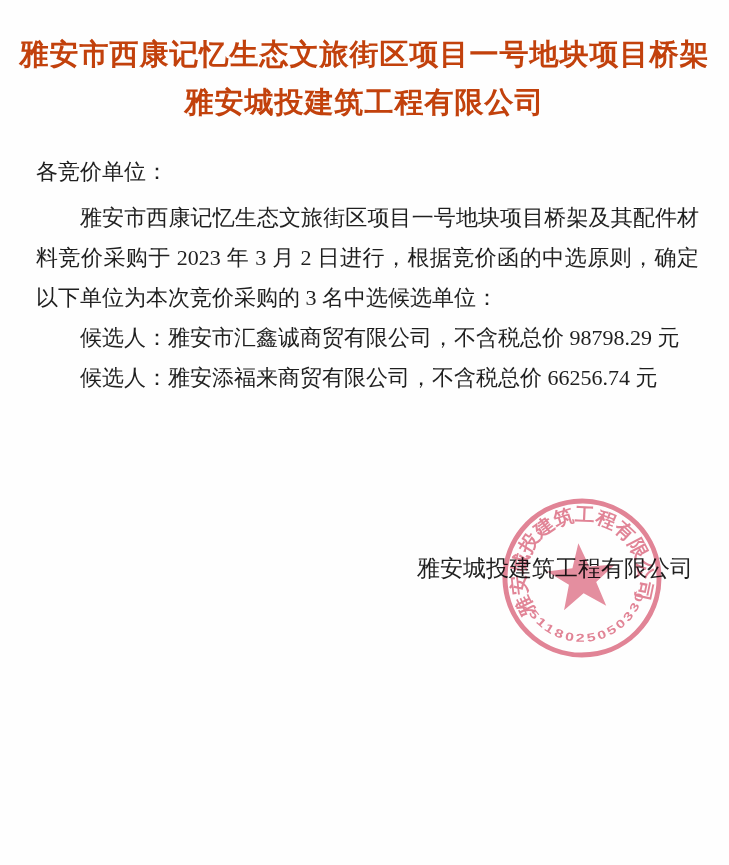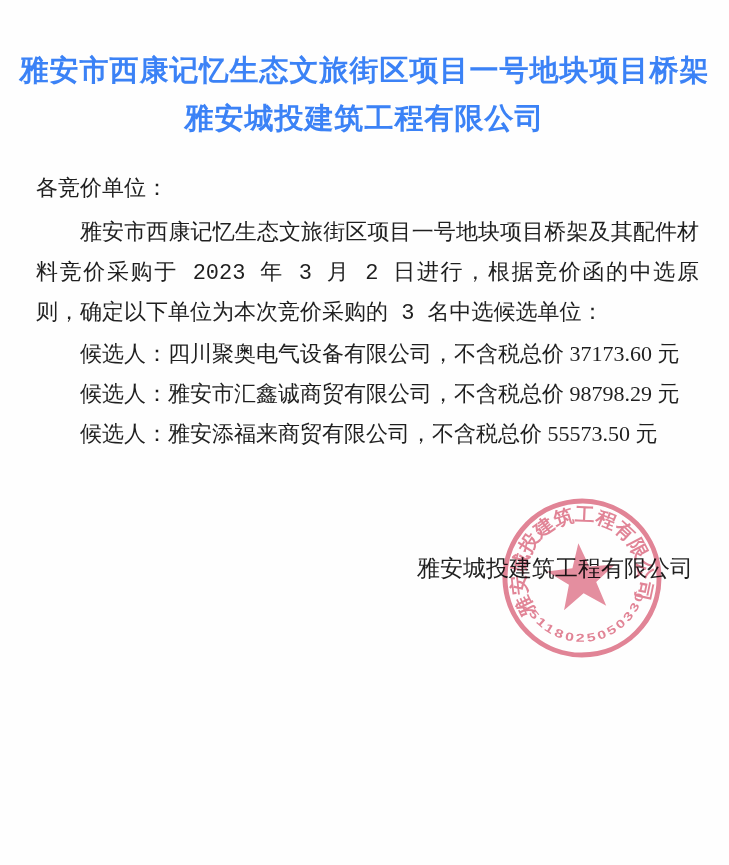--- a/index.html
+++ b/index.html
@@ -6,37 +6,37 @@
   .page {
     position:relative;
     width:729px; height:865px;
     margin:0 auto;
     background:#fefefe;
     overflow:hidden;
     font-family:"Liberation Serif", serif;
     color:#1f1f1f;
   }
   .title-block {
-    padding-top:46px;
+    padding-top:30px;
     text-align:center;
     font-family:"Liberation Sans", sans-serif;
     font-weight:bold;
     font-size:29px;
     line-height:48px;
     letter-spacing:1px;
-    color:#3b82f6;
+    color:#c2410c;
   }
   .content {
     margin:26px 30px 14px 36px;
     font-size:22px;
     line-height:40px;
     text-align:justify;
   }
   .salutation { }
-  .intro { text-indent:2em; margin:6px 0 0 0;font-family:Liberation Mono, monospace; }
+  .intro { text-indent:2em; margin:6px 0 0 0; }
   .candidate { text-indent:2em; white-space:nowrap; }
   .closing { text-indent:2em; margin:0; }
   .signature-block {
     position:absolute;
     top:548px; right:36px;
     text-align:right;
     font-size:23px;
     line-height:42px;
     color:#1f1f1f;
   }
@@ -60,23 +60,22 @@
 <div class="page">
 
   <div class="title-block">
     <div>雅安市西康记忆生态文旅街区项目一号地块项目桥架</div>
     <div>雅安城投建筑工程有限公司</div>
   </div>
 
   <div class="content">
     <div class="salutation">各竞价单位：</div>
     <p class="intro">雅安市西康记忆生态文旅街区项目一号地块项目桥架及其配件材料竞价采购于 2023 年 3 月 2 日进行，根据竞价函的中选原则，确定以下单位为本次竞价采购的 3 名中选候选单位：</p>
-    <div class="candidate">候选人：四川聚奥电气设备有限公司，不含税总价 37173.60 元</div>
     <div class="candidate">候选人：雅安市汇鑫诚商贸有限公司，不含税总价 98798.29 元</div>
-    <div class="candidate">候选人：雅安添福来商贸有限公司，不含税总价 55573.50 元</div>
+    <div class="candidate">候选人：雅安添福来商贸有限公司，不含税总价 66256.74 元</div>
   </div>
 
   <div class="signature-block">
     <div>雅安城投建筑工程有限公司</div>
   </div>
 
   <svg class="stamp" viewBox="0 0 174 174" xmlns="http://www.w3.org/2000/svg" aria-hidden="true">
     <defs>
       <path id="sealNamePath" d="M 37.6 115.5 A 57 57 0 1 1 136.4 115.5" fill="none"></path>
       <path id="sealNumPath" d="M 26.9 108.9 A 64 64 0 0 0 147.1 108.9" fill="none"></path>

